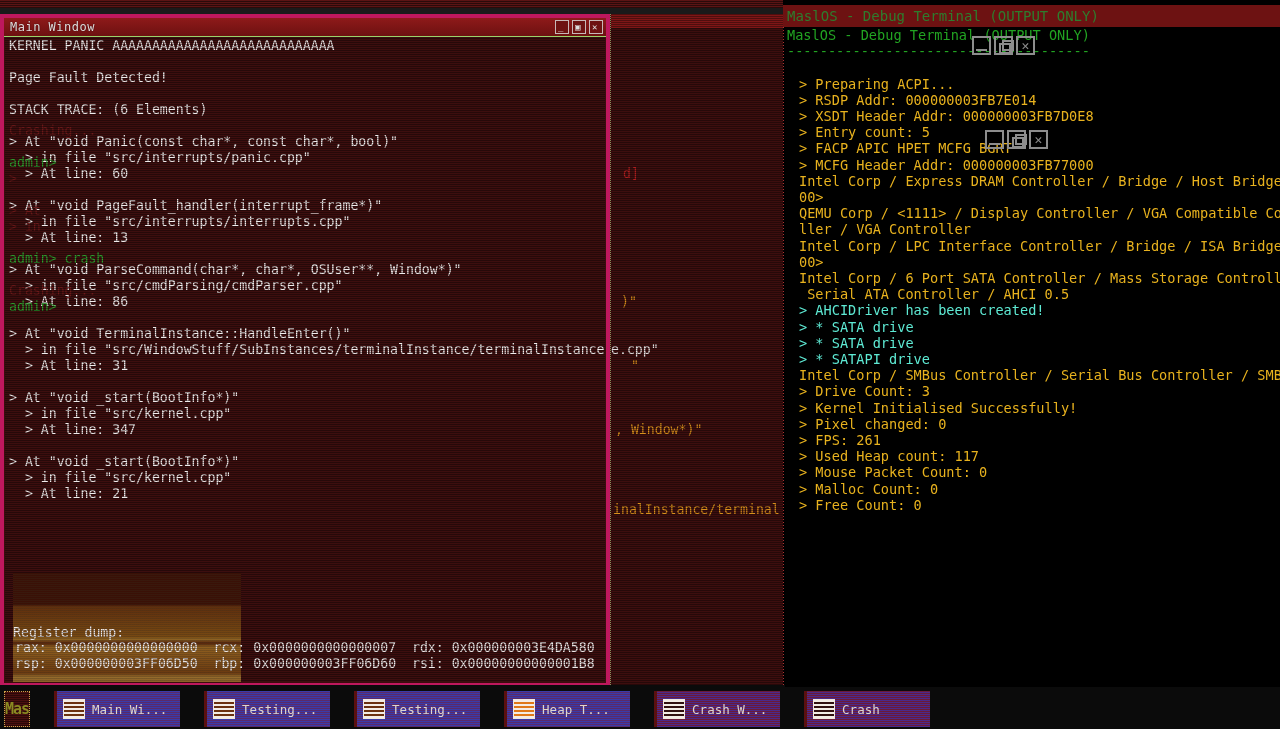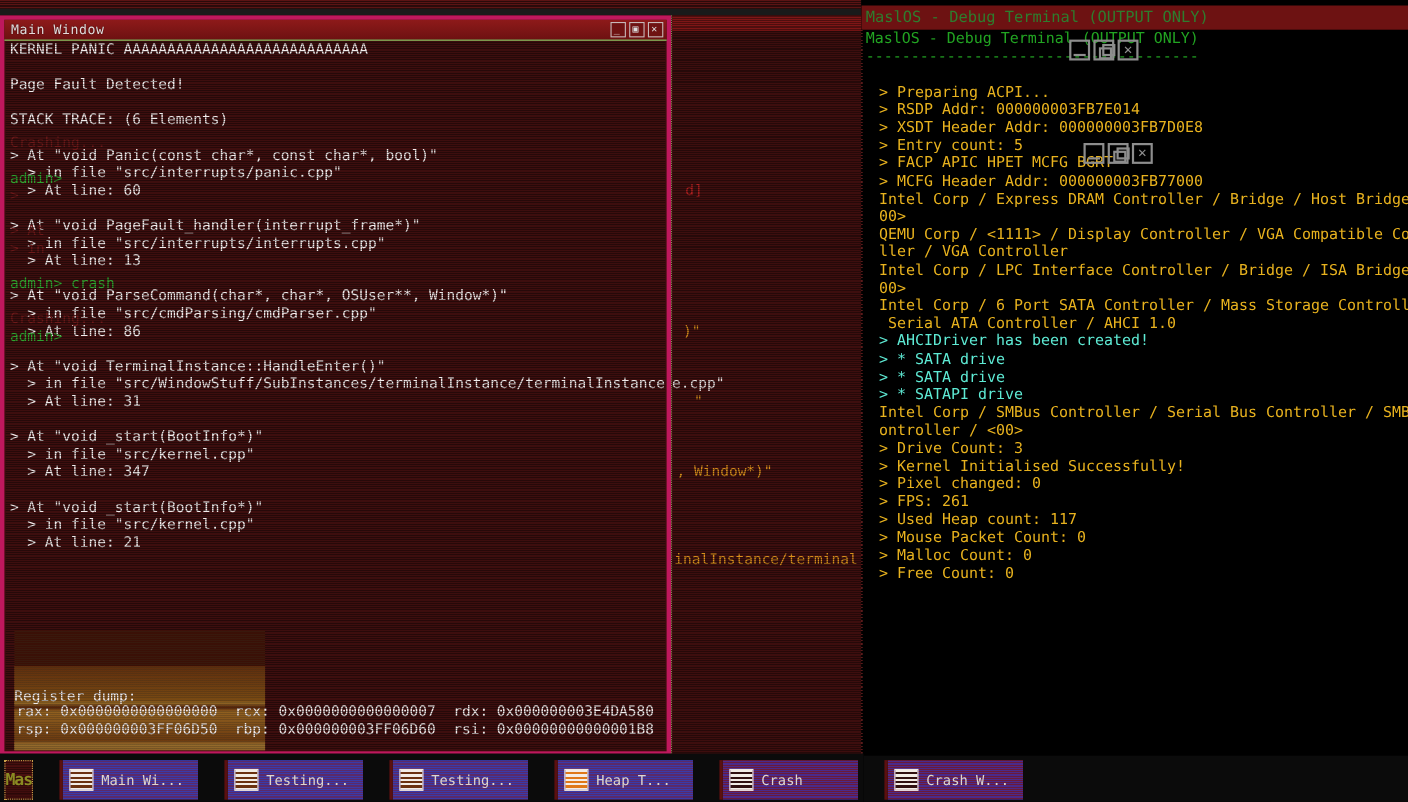--- a/index.html
+++ b/index.html
@@ -266,27 +266,26 @@
           <div class="dbg-line">&gt; Entry count: 5</div>
           <div class="dbg-line">&gt; FACP APIC HPET MCFG BGRT</div>
           <div class="dbg-line">&gt; MCFG Header Addr: 000000003FB77000</div>
           <div class="dbg-line">Intel Corp / Express DRAM Controller / Bridge / Host Bridge /</div>
           <div class="dbg-line">00&gt;</div>
           <div class="dbg-line">QEMU Corp / &lt;1111&gt; / Display Controller / VGA Compatible Contr</div>
           <div class="dbg-line">ller / VGA Controller</div>
           <div class="dbg-line">Intel Corp / LPC Interface Controller / Bridge / ISA Bridge /</div>
           <div class="dbg-line">00&gt;</div>
           <div class="dbg-line">Intel Corp / 6 Port SATA Controller / Mass Storage Controller</div>
-          <div class="dbg-line"> Serial ATA Controller / AHCI 1.0</div>
+          <div class="dbg-line"> Serial ATA Controller / AHCI 0.5</div>
           <div class="dbg-line red">&gt; AHCIDriver has been created!</div>
           <div class="dbg-line red">&gt; * SATA drive</div>
           <div class="dbg-line red">&gt; * SATA drive</div>
           <div class="dbg-line red">&gt; * SATAPI drive</div>
           <div class="dbg-line">Intel Corp / SMBus Controller / Serial Bus Controller / SMBus</div>
-          <div class="dbg-line">ontroller / &lt;00&gt;</div>
           <div class="dbg-line">&gt; Drive Count: 3</div>
           <div class="dbg-line">&gt; Kernel Initialised Successfully!</div>
           <div class="dbg-line">&gt; Pixel changed: 0</div>
           <div class="dbg-line">&gt; FPS: 261</div>
           <div class="dbg-line">&gt; Used Heap count: 117</div>
           <div class="dbg-line">&gt; Mouse Packet Count: 0</div>
           <div class="dbg-line">&gt; Malloc Count: 0</div>
           <div class="dbg-line">&gt; Free Count: 0</div>
         </div>
     </div>
@@ -321,23 +320,23 @@
           <div class="task-btn">
             <div class="task-ico"></div>
             <span class="task-lbl">Testing...</span>
           </div>
           <div class="task-btn">
             <div class="task-ico fire"></div>
             <span class="task-lbl">Heap T...</span>
           </div>
           <div class="task-btn alt">
             <div class="task-ico dk"></div>
-            <span class="task-lbl">Crash</span>
+            <span class="task-lbl">Crash W...</span>
           </div>
           <div class="task-btn alt">
             <div class="task-ico dk"></div>
-            <span class="task-lbl">Crash W...</span>
+            <span class="task-lbl">Crash</span>
           </div>
         </div>
     </div>
   </div>
 
 </div>
 
 </body></html>

